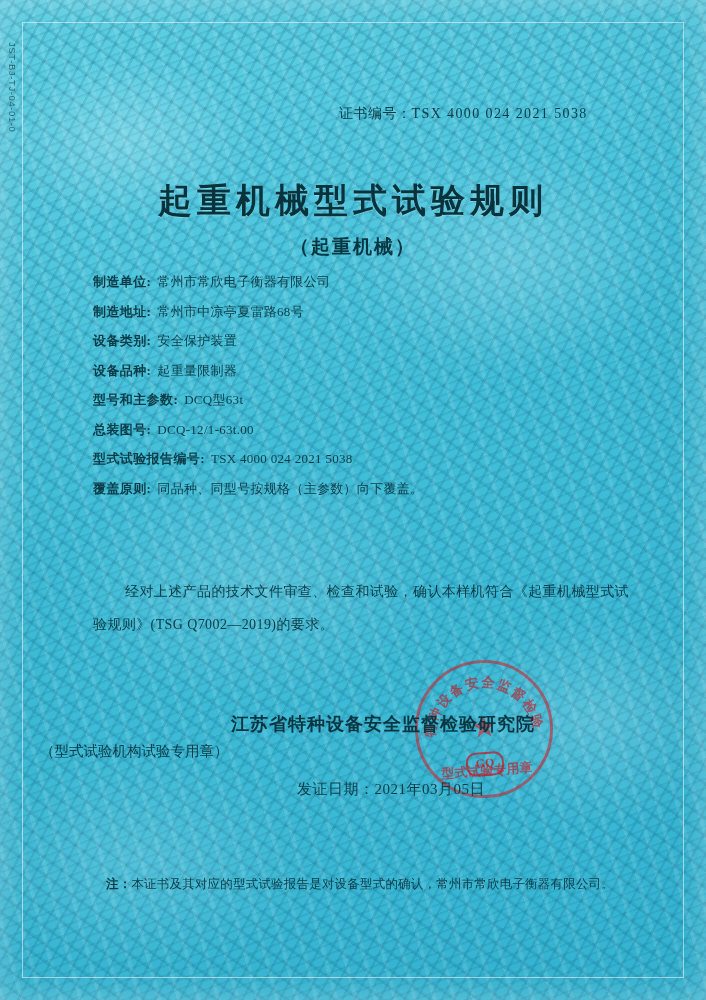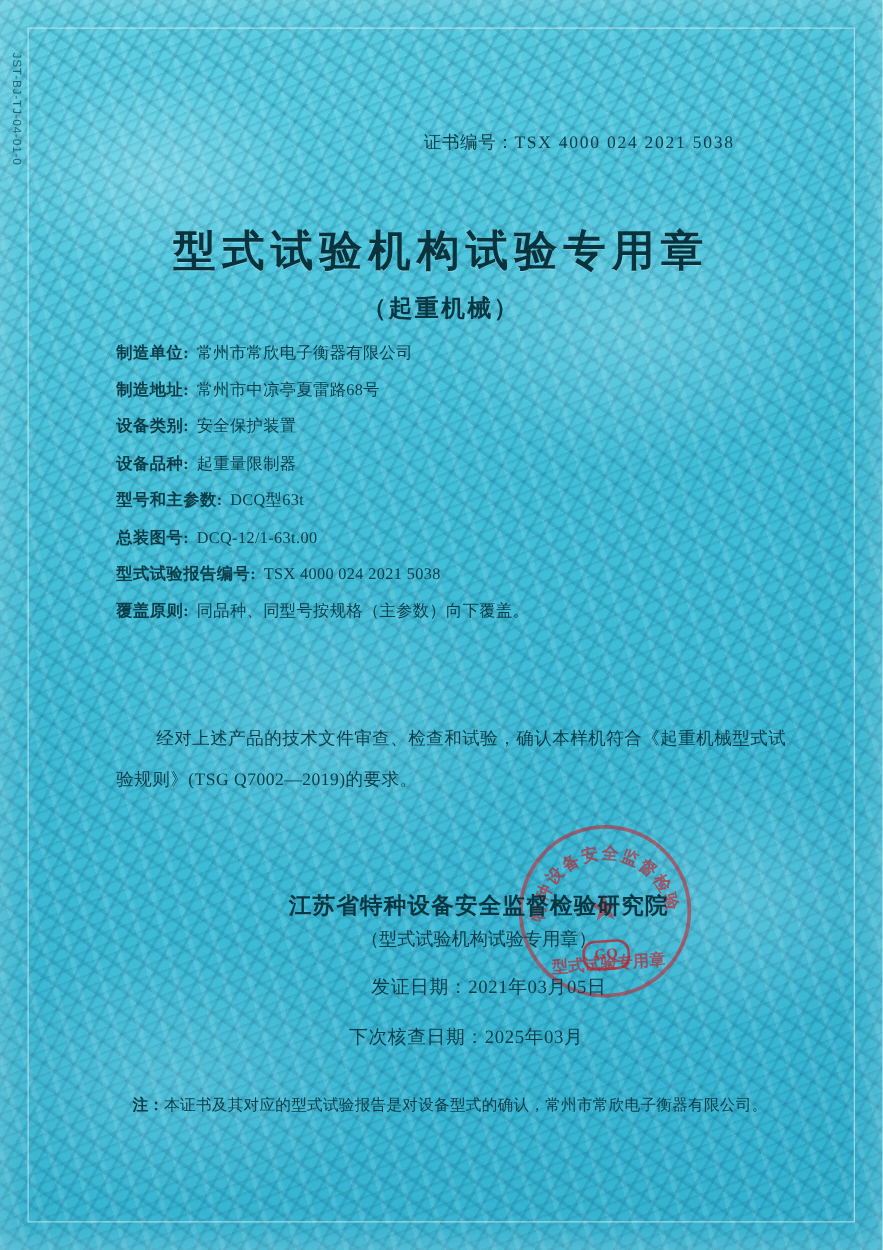--- a/index.html
+++ b/index.html
@@ -152,24 +152,23 @@
     letter-spacing: 1px;
     color: #0a3641;
     padding-left: 60px;
     box-sizing: border-box;
   }
   .issuer-sub {
     position: absolute;
     top: 742px;
     left: 0;
     width: 100%;
-    text-align: center;
     font-size: 14.5px;
     color: #0d3b46;
-    padding-left: 60px;
+    padding-left: 40px;
     box-sizing: border-box;
   }
   .issue-date {
     position: absolute;
     top: 780px;
     left: 0;
     width: 100%;
     text-align: center;
     font-size: 15px;
     color: #0c3c47;
@@ -271,21 +270,21 @@
 <div id="certificate">
 
   <div class="frame"></div>
 
   <div class="side-code">JST-BJ-TJ-04-01-0</div>
 
   <div class="cert-no">
     <span>证书编号：</span><span class="val">TSX 4000 024 2021 5038</span>
   </div>
 
-  <div class="main-title">型式试验机构试验专用章</div>
+  <div class="main-title">起重机械型式试验规则</div>
   <div class="sub-title">（起重机械）</div>
 
   <div class="fields">
     <div class="field-row">
       <span class="field-label">制造单位:</span>
       <span class="field-value">常州市常欣电子衡器有限公司</span>
     </div>
     <div class="field-row">
       <span class="field-label">制造地址:</span>
       <span class="field-value">常州市中凉亭夏雷路68号</span>
@@ -328,19 +327,18 @@
       </text>
     </svg>
     <div class="star">★</div>
     <div class="seal-bottom">型式试验专用章</div>
   </div>
   <div class="seal-gq">GQ</div>
 
   <div class="issuer">江苏省特种设备安全监督检验研究院</div>
   <div class="issuer-sub">（型式试验机构试验专用章）</div>
   <div class="issue-date">发证日期：2021年03月05日</div>
-  <div class="review-date">下次核查日期：2025年03月</div>
 
   <div class="footnote">
     <span class="fn-label">注：</span><span>本证书及其对应的型式试验报告是对设备型式的确认，常州市常欣电子衡器有限公司。</span>
   </div>
 
 </div>
 
 </body></html>

